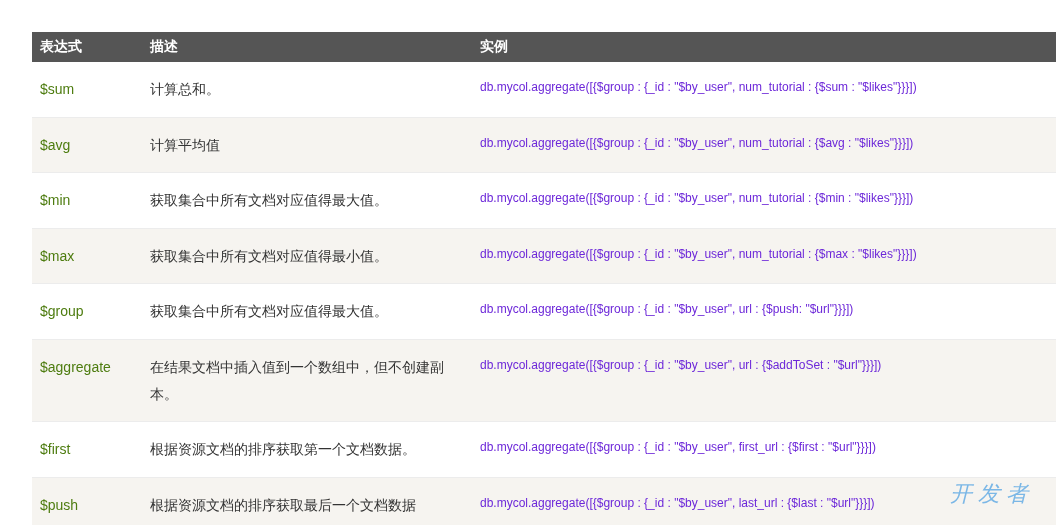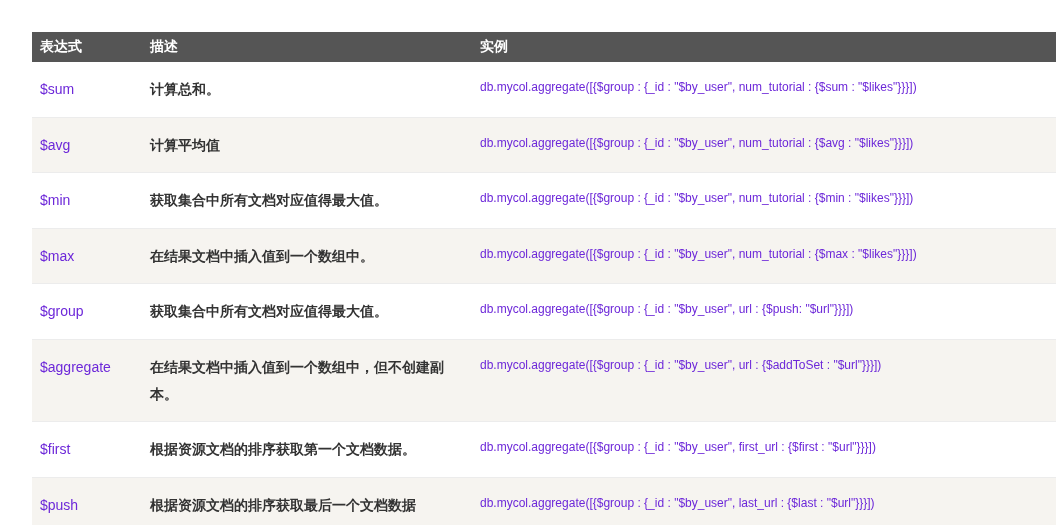--- a/index.html
+++ b/index.html
@@ -45,25 +45,24 @@
       background: #f6f4f0;
     }
     tbody td {
       padding: 14px 8px;
       vertical-align: top;
       font-size: 14px;
       line-height: 1.9;
       color: #333;
     }
     tbody td:first-child {
-      color: #6d28d9;
+      color: #4d7c0f;
     }
     tbody td:nth-child(2) {
       color: #333;
-      font-weight: bold;
     }
     tbody td:nth-child(3) {
       color: #6d28d9;
       font-size: 12px;
     }
     .watermark {
       position: absolute;
       right: 6px;
       bottom: 4px;
       text-align: right;
@@ -107,21 +106,21 @@
       <td>计算平均值</td>
       <td>db.mycol.aggregate([{$group : {_id : "$by_user", num_tutorial : {$avg : "$likes"}}}])</td>
     </tr>
     <tr>
       <td>$min</td>
       <td>获取集合中所有文档对应值得最大值。</td>
       <td>db.mycol.aggregate([{$group : {_id : "$by_user", num_tutorial : {$min : "$likes"}}}])</td>
     </tr>
     <tr>
       <td>$max</td>
-      <td>在结果文档中插入值到一个数组中。</td>
+      <td>获取集合中所有文档对应值得最小值。</td>
       <td>db.mycol.aggregate([{$group : {_id : "$by_user", num_tutorial : {$max : "$likes"}}}])</td>
     </tr>
     <tr>
       <td>$group</td>
       <td>获取集合中所有文档对应值得最大值。</td>
       <td>db.mycol.aggregate([{$group : {_id : "$by_user", url : {$push: "$url"}}}])</td>
     </tr>
     <tr>
       <td>$aggregate</td>
       <td>在结果文档中插入值到一个数组中，但不创建副本。</td>
@@ -134,13 +133,14 @@
     </tr>
     <tr>
       <td>$push</td>
       <td>根据资源文档的排序获取最后一个文档数据</td>
       <td>db.mycol.aggregate([{$group : {_id : "$by_user", last_url : {$last : "$url"}}}])</td>
     </tr>
   </tbody>
 </table>
 
 <div class="watermark">
+  <div class="wm-cn">开发者</div>
 </div>
 
 </body></html>

